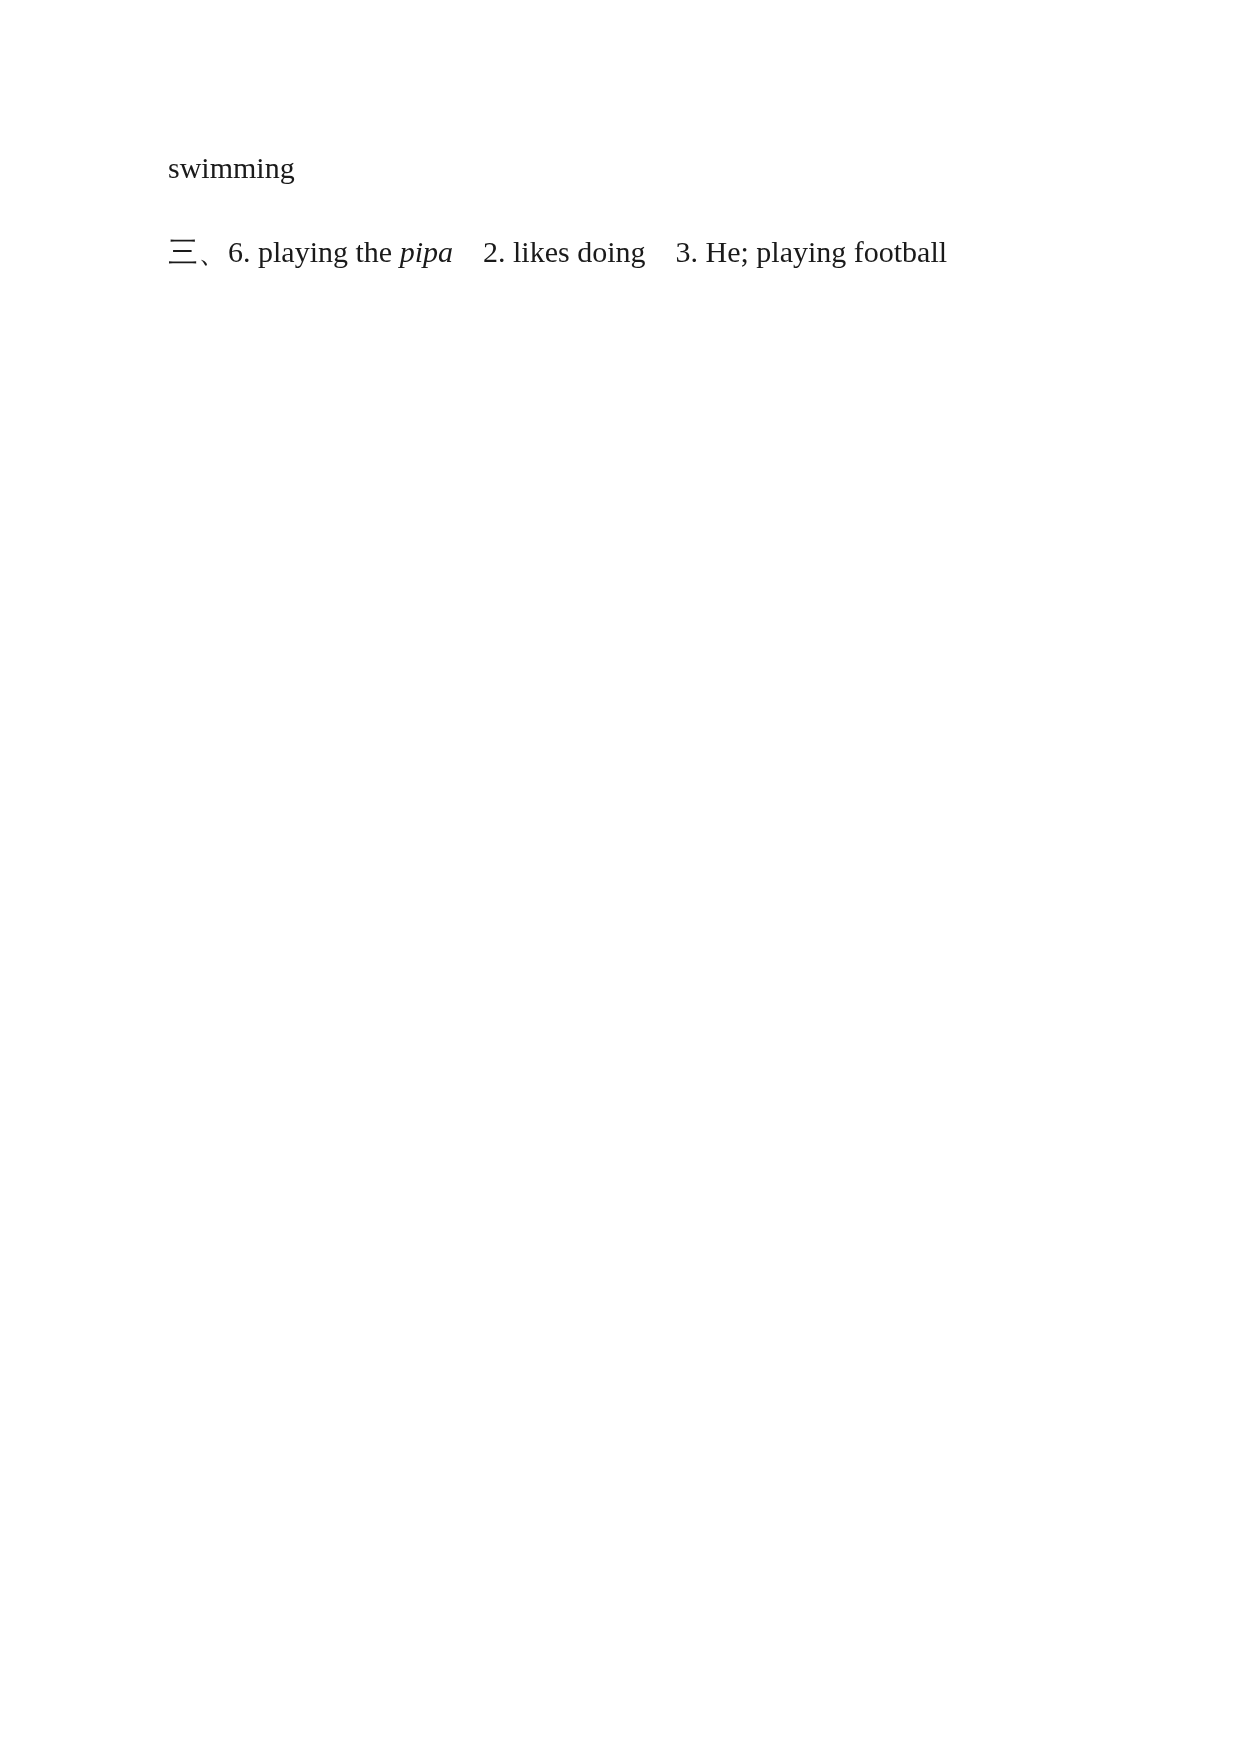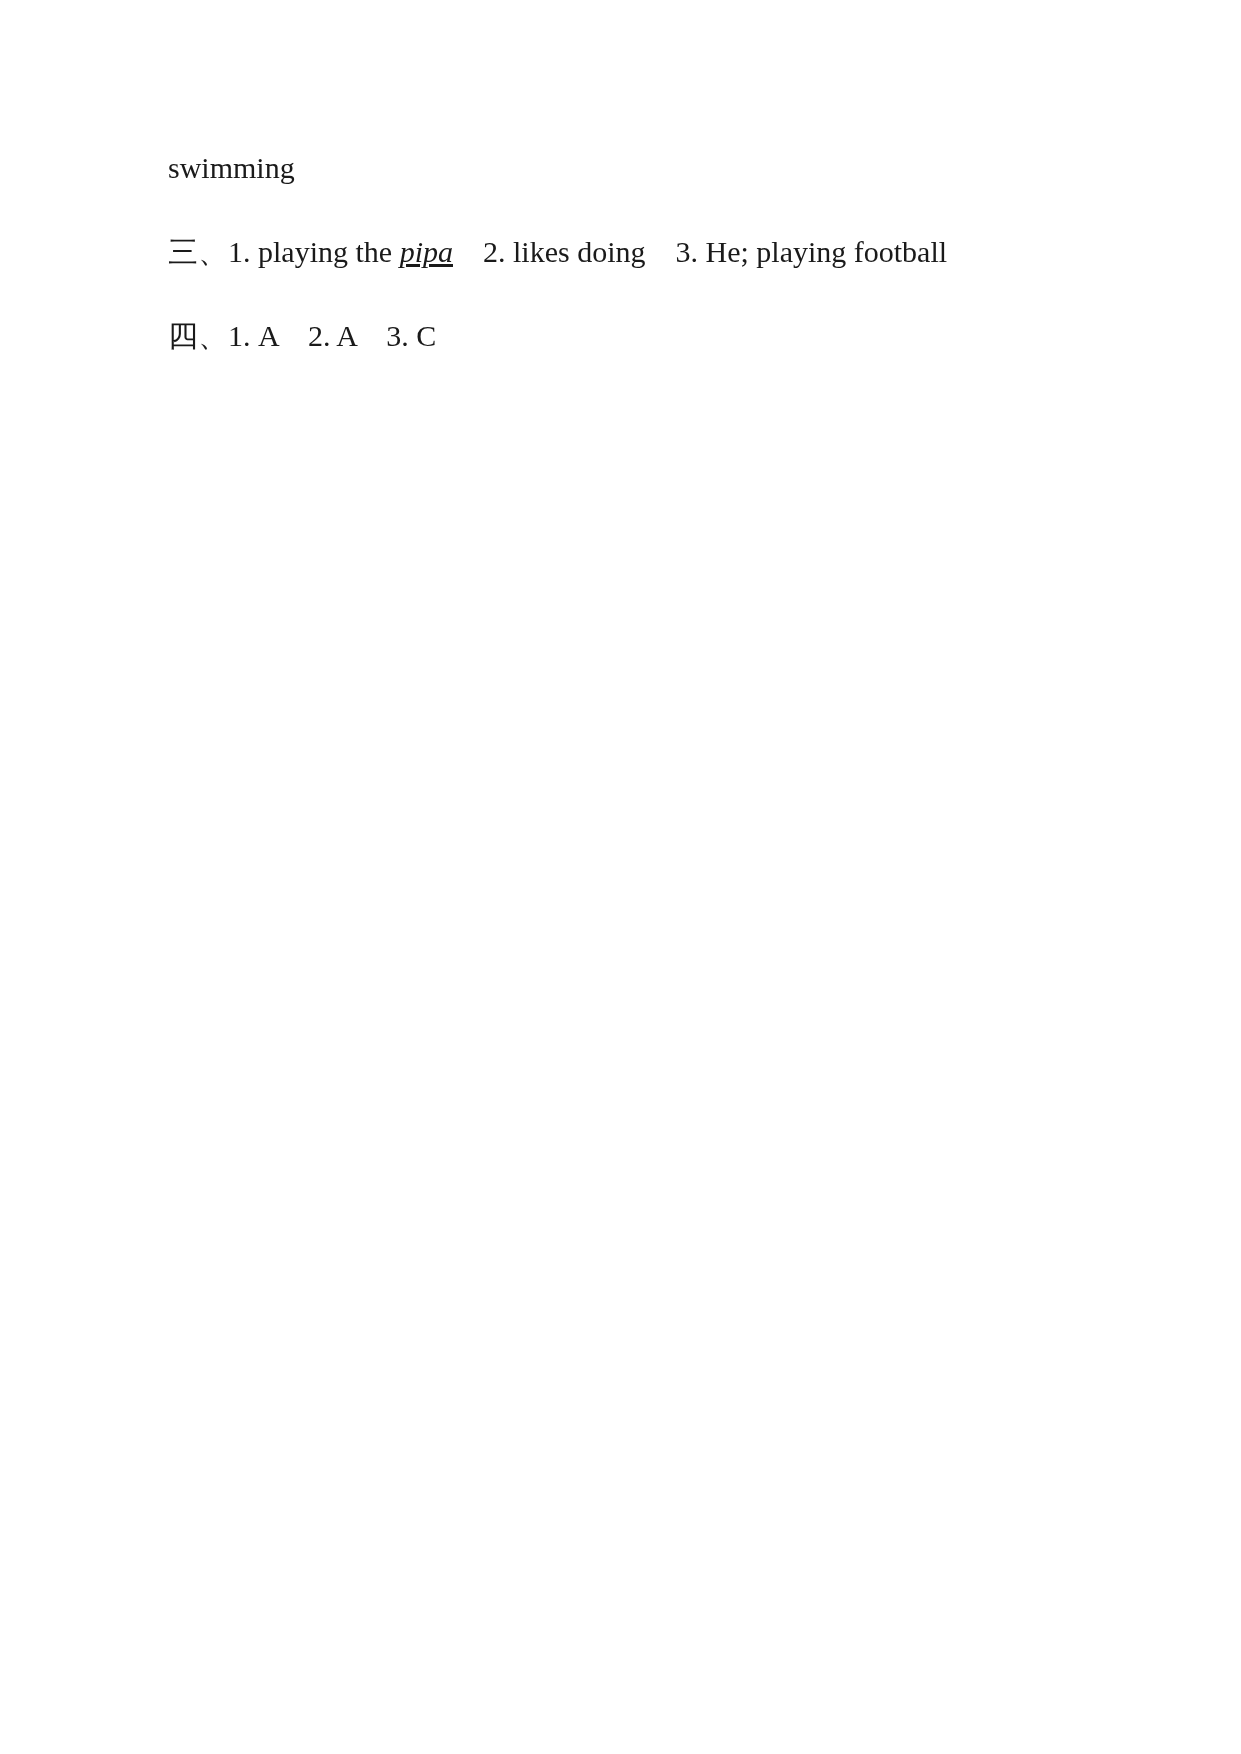--- a/index.html
+++ b/index.html
@@ -24,36 +24,34 @@
   }
   .line {
     margin: 0;
     font-size: 30px;
     line-height: 84px;
     white-space: pre-wrap;
     color: #1a1a1a;
   }
   .line .italic {
     font-style: italic;
-    text-decoration: underline;
   }
   .line.indented {
     padding-left: 54px;
   }
 </style>
 </head>
 <body>
 
 <div class="page">
   <div class="content">
 
     <p class="line">swimming</p>
 
 
-    <p class="line"><span>三、1. playing the </span><span class="italic">pipa</span><span>    2. likes doing    3. He; playing football</span></p>
+    <p class="line"><span>三、6. playing the </span><span class="italic">pipa</span><span>    2. likes doing    3. He; playing football</span></p>
 
 
-    <p class="line">四、1. A    2. A    3. C</p>
 
 
 
   </div>
 </div>
 
 </body></html>

